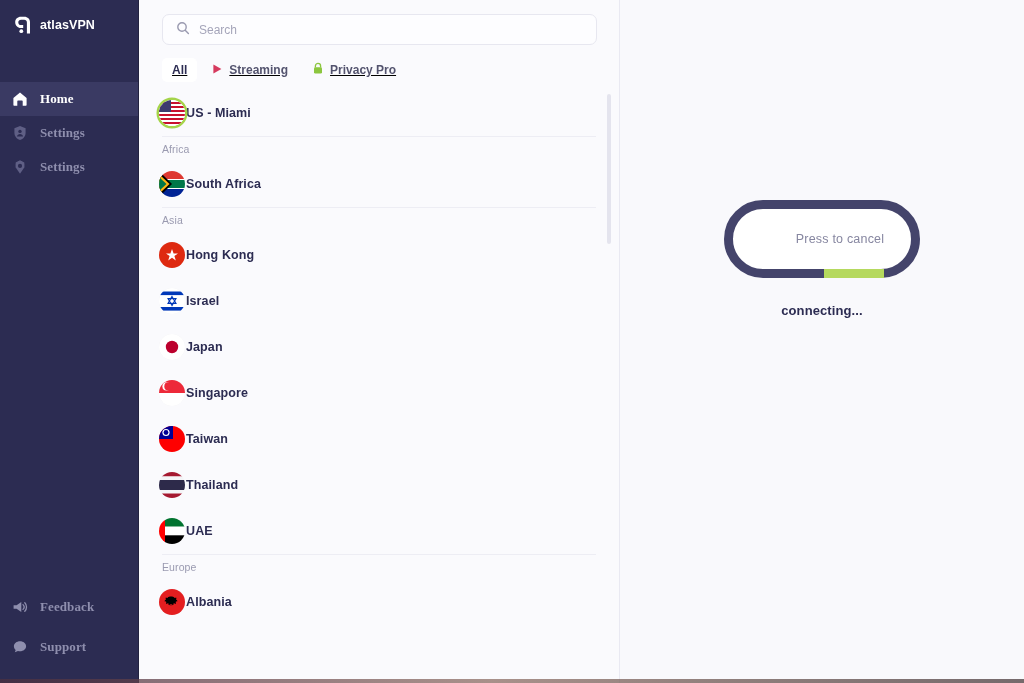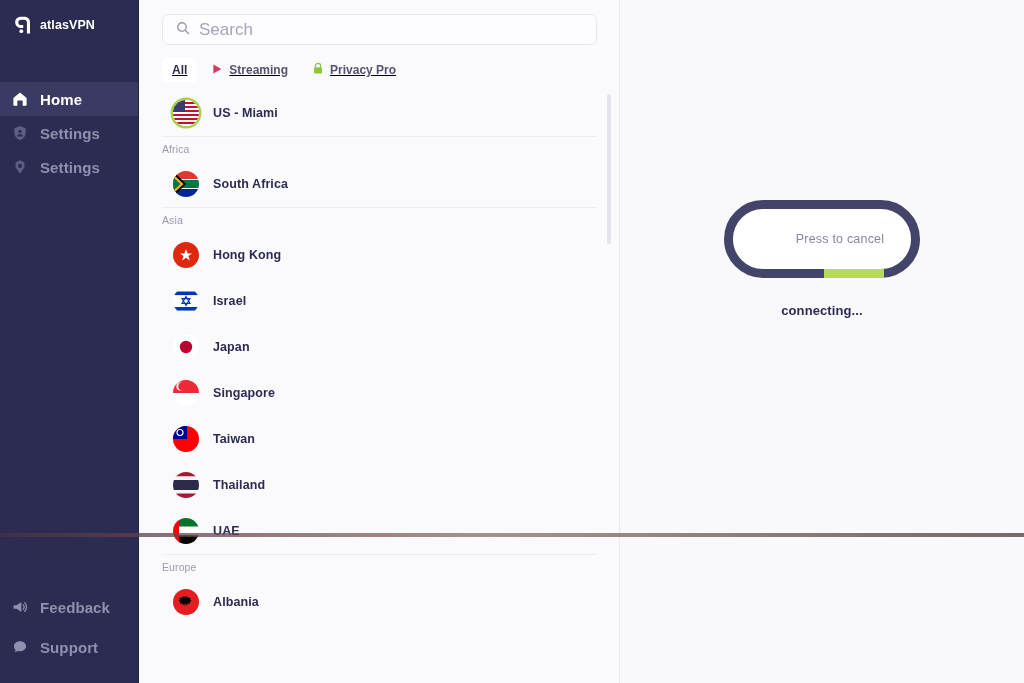--- a/index.html
+++ b/index.html
@@ -10,21 +10,21 @@
     width: 1024px;
     height: 683px;
     overflow: hidden;
     background: #f9f9fc;
     font-family: "Liberation Sans", sans-serif;
     -webkit-font-smoothing: antialiased;
   }
   .app {
     position: relative;
     width: 1024px;
-    height: 537px;
+    height: 683px;
     display: flex;
     background: #f9f9fc;
   }
 
   
   .sidebar {
     width: 139px;
     height: 683px;
     background: #2c2c52;
     flex: 0 0 139px;
@@ -61,25 +61,26 @@
   .nav-item {
     display: flex;
     align-items: center;
     gap: 12px;
     height: 34px;
     padding-left: 12px;
     box-sizing: border-box;
     cursor: pointer;
   }
   .nav-item .nav-label {
-    font-size: 15px;
+    font-size: 13px;
     font-weight: bold;
     color: #8f8fae;
     white-space: nowrap;
     letter-spacing: 0.1px;
+    font-family: Liberation Serif, serif;
   }
   .nav-item .nav-icon {
     width: 16px;
     height: 16px;
     flex: 0 0 16px;
     display: block;
     position: relative;
   }
   .nav-item.active {
     background: #3a3a63;
@@ -121,21 +122,21 @@
     align-items: center;
     gap: 9px;
     padding: 0 13px;
     box-sizing: border-box;
   }
   .search-input {
     border: none;
     outline: none;
     background: transparent;
     font-family: "Liberation Sans", sans-serif;
-    font-size: 17px;
+    font-size: 12px;
     color: #a21caf;
     width: 100%;
     padding: 0;
   }
   .search-input::placeholder {
     color: #a5a5ba;
   }
 
   .tabs {
     display: flex;
@@ -176,23 +177,23 @@
     letter-spacing: 0.1px;
   }
   .divider {
     height: 1px;
     background: #ededf4;
     margin: 0 23px 0 23px;
   }
   .row {
     display: flex;
     align-items: center;
-    gap: 14px;
+    gap: 1px;
     height: 46px;
-    padding-left: 34px;
+    padding-left: 20px;
     box-sizing: border-box;
     cursor: pointer;
   }
   .row-label {
     font-size: 12.5px;
     font-weight: bold;
     color: #2c2c52;
     letter-spacing: 0.1px;
   }
   .flag {

